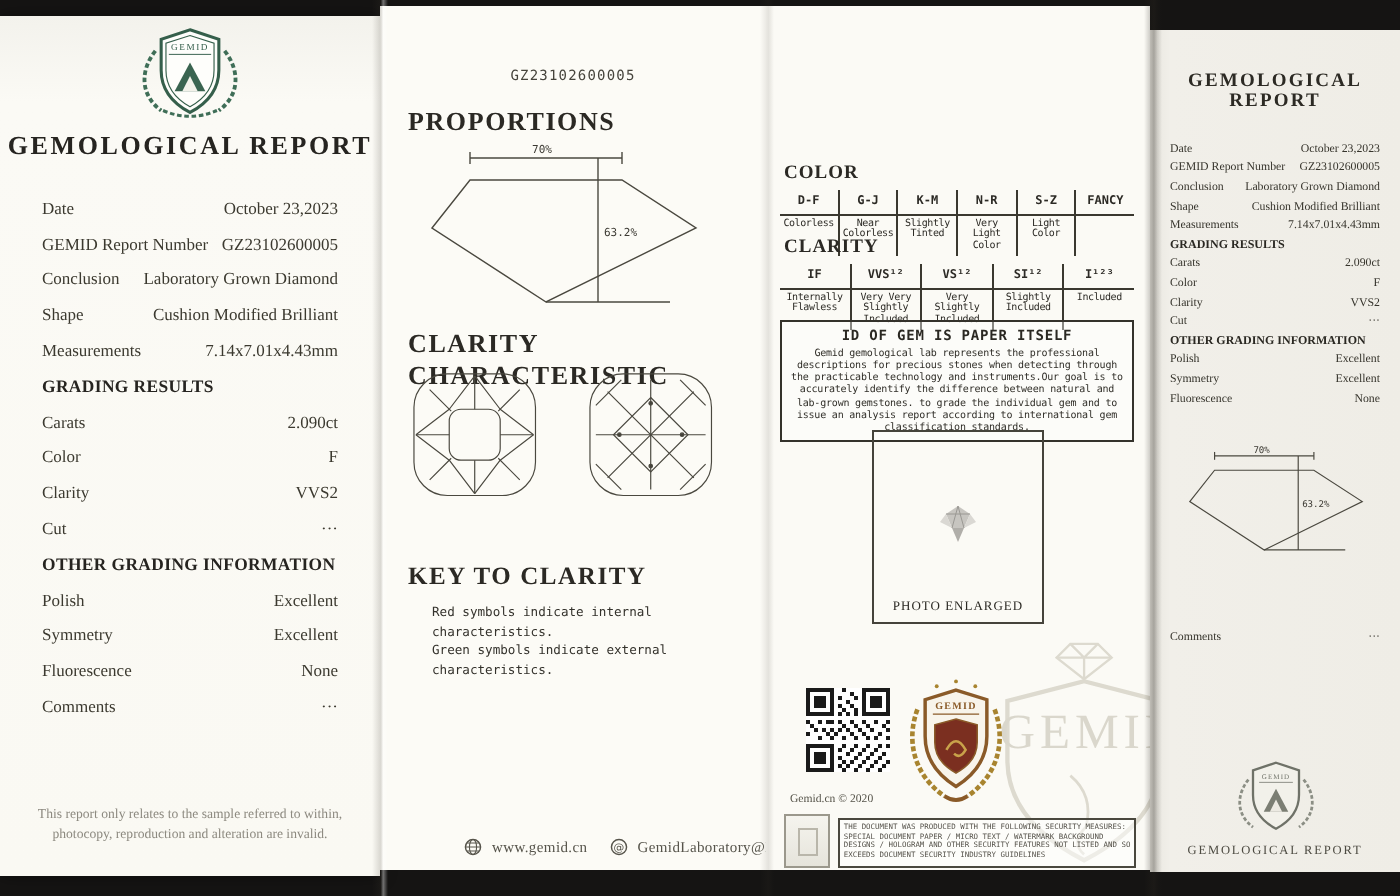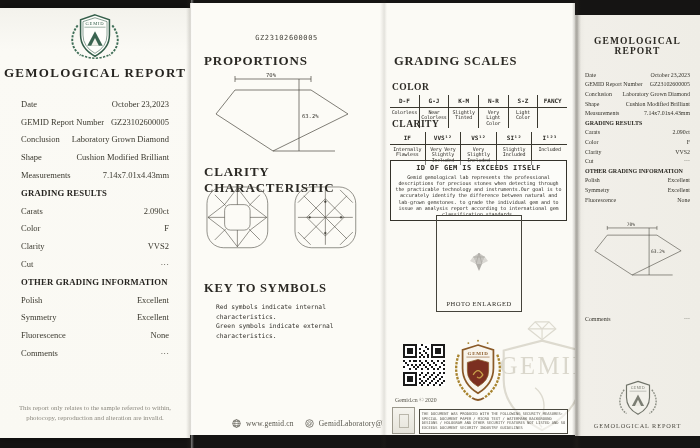--- a/index.html
+++ b/index.html
@@ -167,21 +167,21 @@
         <path d="M10,10 L54,54 M54,10 L10,54"></path>
         <path d="M32,4 V60 M4,32 H60"></path>
         <path d="M32,13 L51,32 L32,51 L13,32 Z"></path>
         <path d="M4,17 L17,4 M47,4 L60,17 M60,47 L47,60 M17,60 L4,47"></path>
         <circle cx="32" cy="16" r="0.9" fill="#44423a"></circle>
           <circle cx="16" cy="32" r="0.9" fill="#44423a"></circle>
         <circle cx="48" cy="32" r="0.9" fill="#44423a"></circle>
           <circle cx="32" cy="48" r="0.9" fill="#44423a"></circle>
       </g>
     </svg>
-    <div class="h-mid" style="top:278px;left:14px;font-size:12.5px;">KEY TO SYMBOLS</div>
+    <div class="h-mid" style="top:278px;left:14px;font-size:12.5px;">KEY TO CLARITY</div>
     <div class="mono-lines" style="top:299px;left:26px;">
       <div>Red symbols indicate internal characteristics.</div>
       <div>Green symbols indicate external characteristics.</div>
     </div>
     <div class="mid-footer">
       <svg viewBox="0 0 10 10" style="width:9px;height:9px;">
         <circle cx="5" cy="5" r="4.2" stroke="#56544b" fill="none" stroke-width="0.8"></circle>
         <ellipse cx="5" cy="5" rx="2" ry="4.2" stroke="#56544b" fill="none" stroke-width="0.6"></ellipse>
         <path d="M0.8,5 H9.2 M1.5,2.8 H8.5 M1.5,7.2 H8.5" stroke="#56544b" stroke-width="0.6"></path>
       </svg>
@@ -197,21 +197,20 @@
   <div class="panel" id="panel-scales">
     <svg class="wm" viewBox="0 0 120 120" style="width:120px;height:118px;">
       <g stroke="#d8d5c9" fill="none" stroke-width="1.2">
         <path d="M50,3 L64,3 L71,10 L57,21 L43,10 Z"></path>
         <path d="M50,3 L57,10 L64,3 M43,10 H71 M57,10 V21"></path>
       </g>
       <path d="M57,22 L96,32 L96,62 Q96,93 57,113 Q18,93 18,62 L18,32 Z" stroke="#d8d5c9" fill="none" stroke-width="2.2"></path>
       <text x="14" y="56" font-size="25" letter-spacing="2.5" fill="#d5d2c6" font-family="Liberation Serif,serif">GEMID</text>
       <path d="M50,70 Q62,80 58,96 M58,96 Q50,104 57,110" stroke="#d8d5c9" fill="none" stroke-width="1.4"></path>
     </svg>
-    <div class="h-scales">GRADING SCALES</div>
     <div class="h-sub" style="top:79px;left:9px;">COLOR</div>
     <div class="scale" style="top:92px;">
       <div class="col">
           <div class="g">D-F</div>
           <div class="d">Colorless</div>
         </div>
       <div class="col">
           <div class="g">G-J</div>
           <div class="d">Near Colorless</div>
         </div>
@@ -249,21 +248,21 @@
       <div class="col">
           <div class="g">SI¹²</div>
           <div class="d">Slightly Included</div>
         </div>
       <div class="col">
           <div class="g">I¹²³</div>
           <div class="d">Included</div>
         </div>
     </div>
     <div class="idbox">
-      <div class="t">ID OF GEM IS EXCEEDS ITSELF</div>
+      <div class="t">ID OF GEM IS PAPER ITSELF</div>
       <div class="b">Gemid gemological lab represents the professional descriptions for precious stones when detecting through the practicable technology and instruments.Our goal is to accurately identify the difference between natural and lab-grown gemstones. to grade the individual gem and to issue an analysis report according to international gem classification standards.</div>
     </div>
     <div class="photobox">
       <svg viewBox="0 0 24 20" style="position:absolute;left:30px;top:36px;width:24px;height:20px;">
         <polygon points="12,1 18,5 15,12 9,12 6,5" fill="#c7c5c0"></polygon>
         <polygon points="9,12 15,12 12,19" fill="#b0aea9"></polygon>
         <polygon points="6,5 9,12 3,9" fill="#dad8d3"></polygon>
         <polygon points="18,5 21,9 15,12" fill="#dad8d3"></polygon>
         <path d="M6,5 L18,5 M9,12 L12,1 L15,12" stroke="#9a9893" stroke-width="0.5" fill="none"></path>
       </svg>

